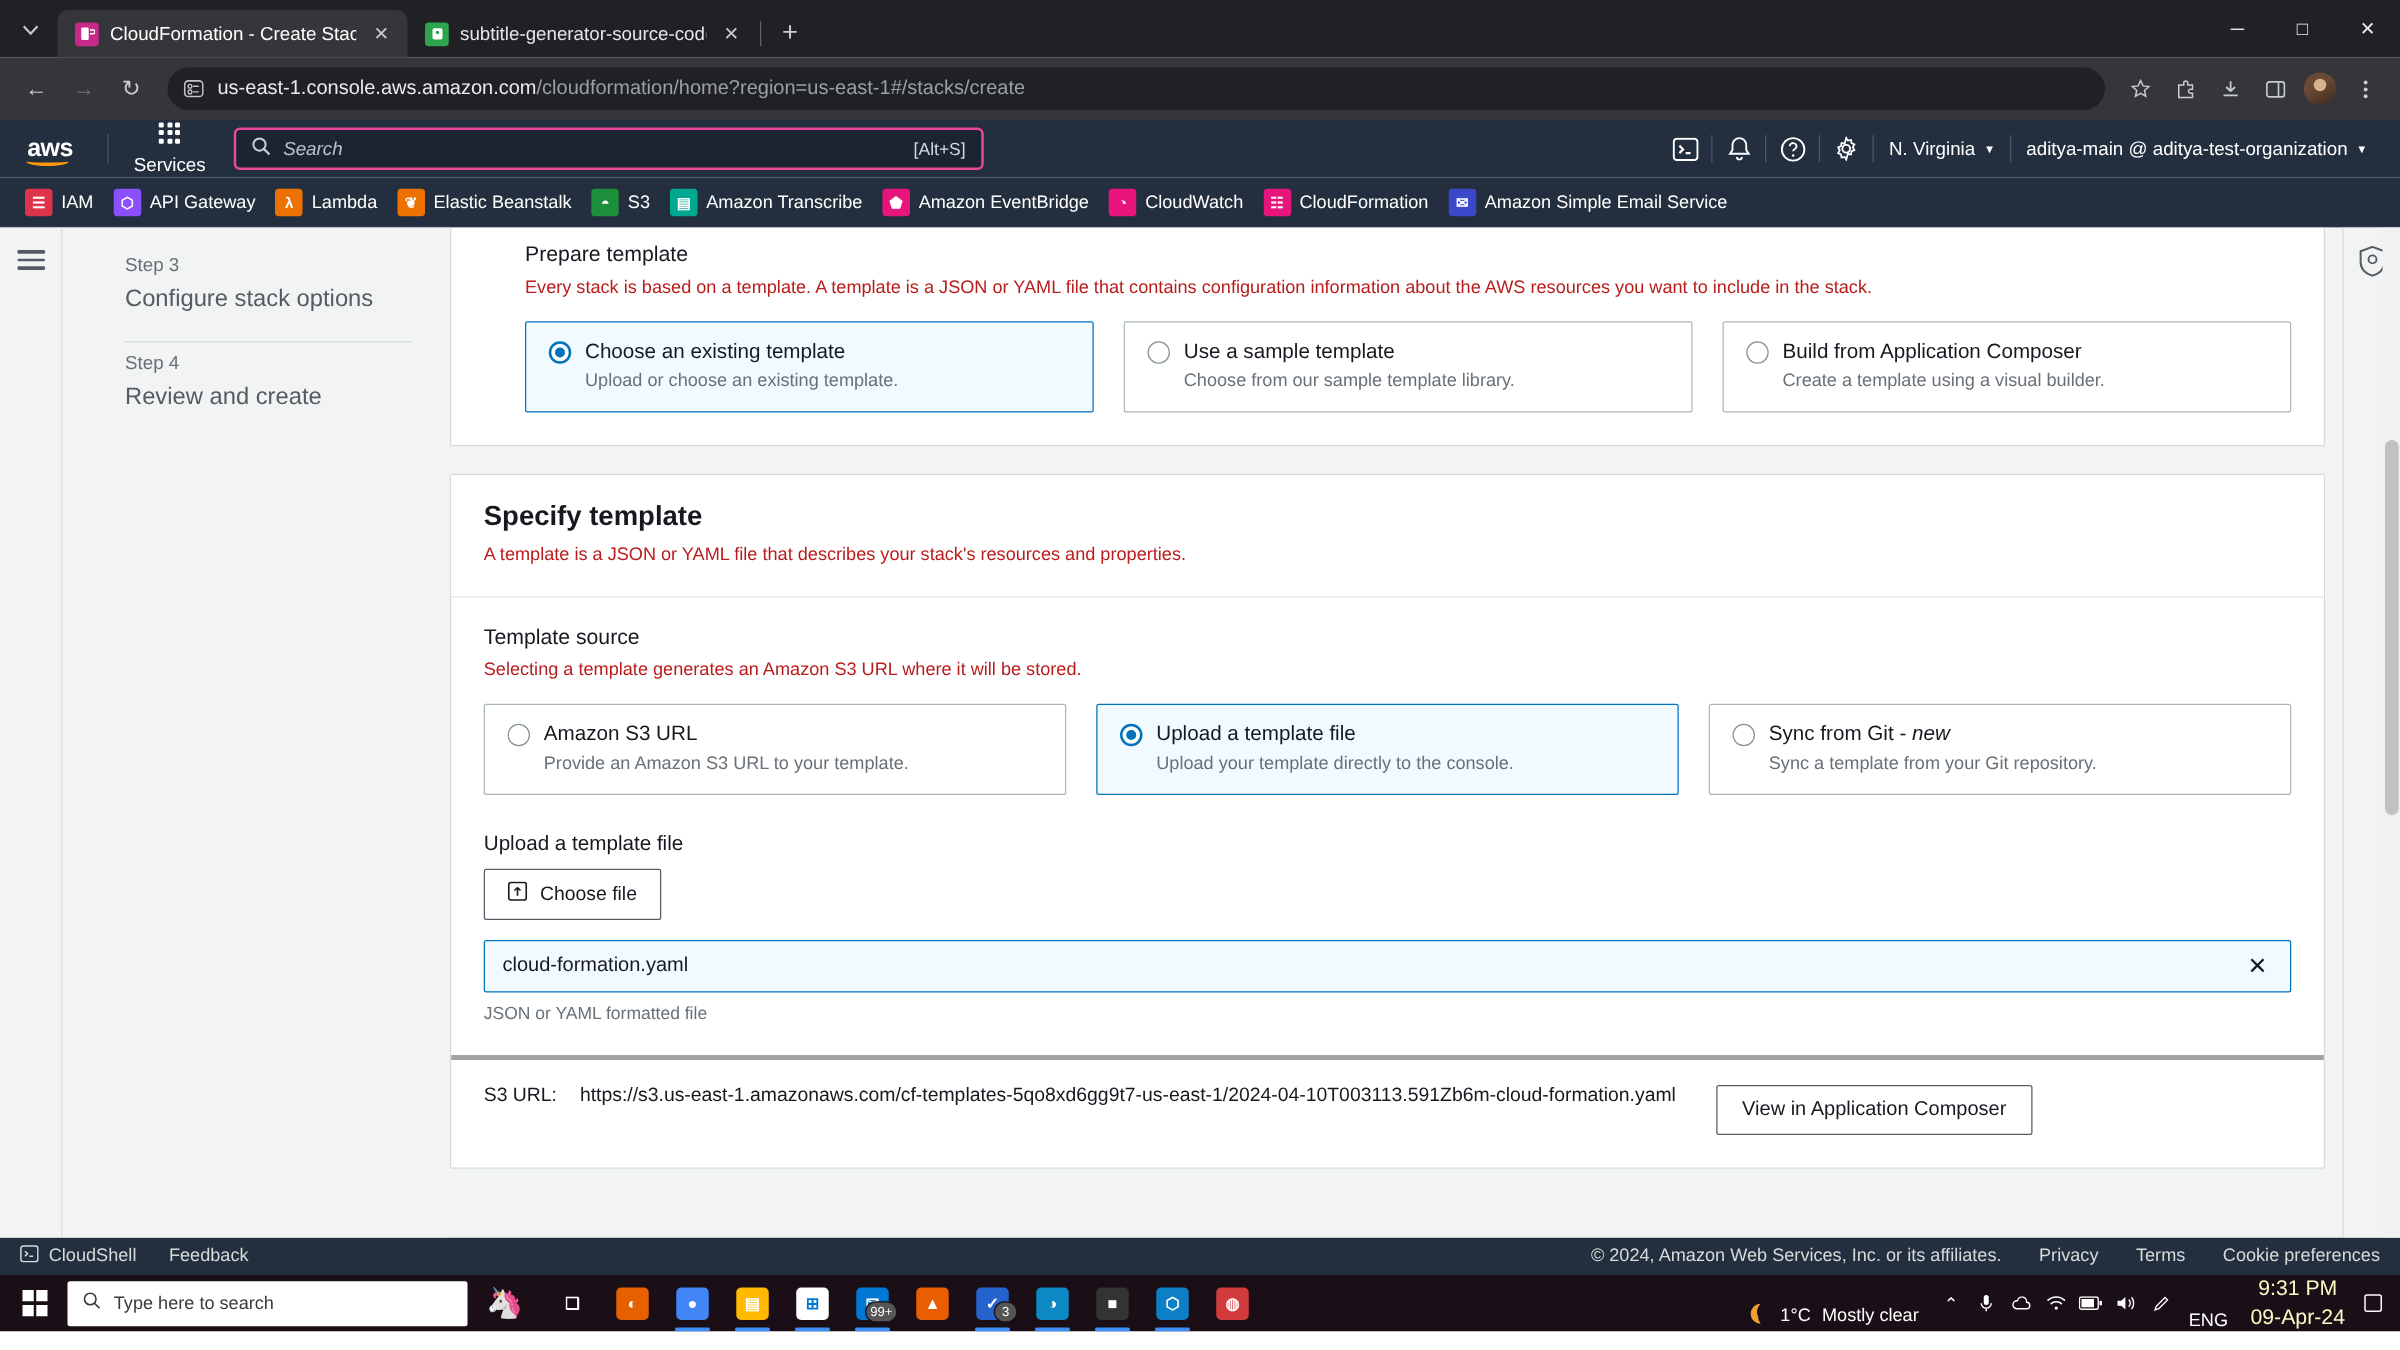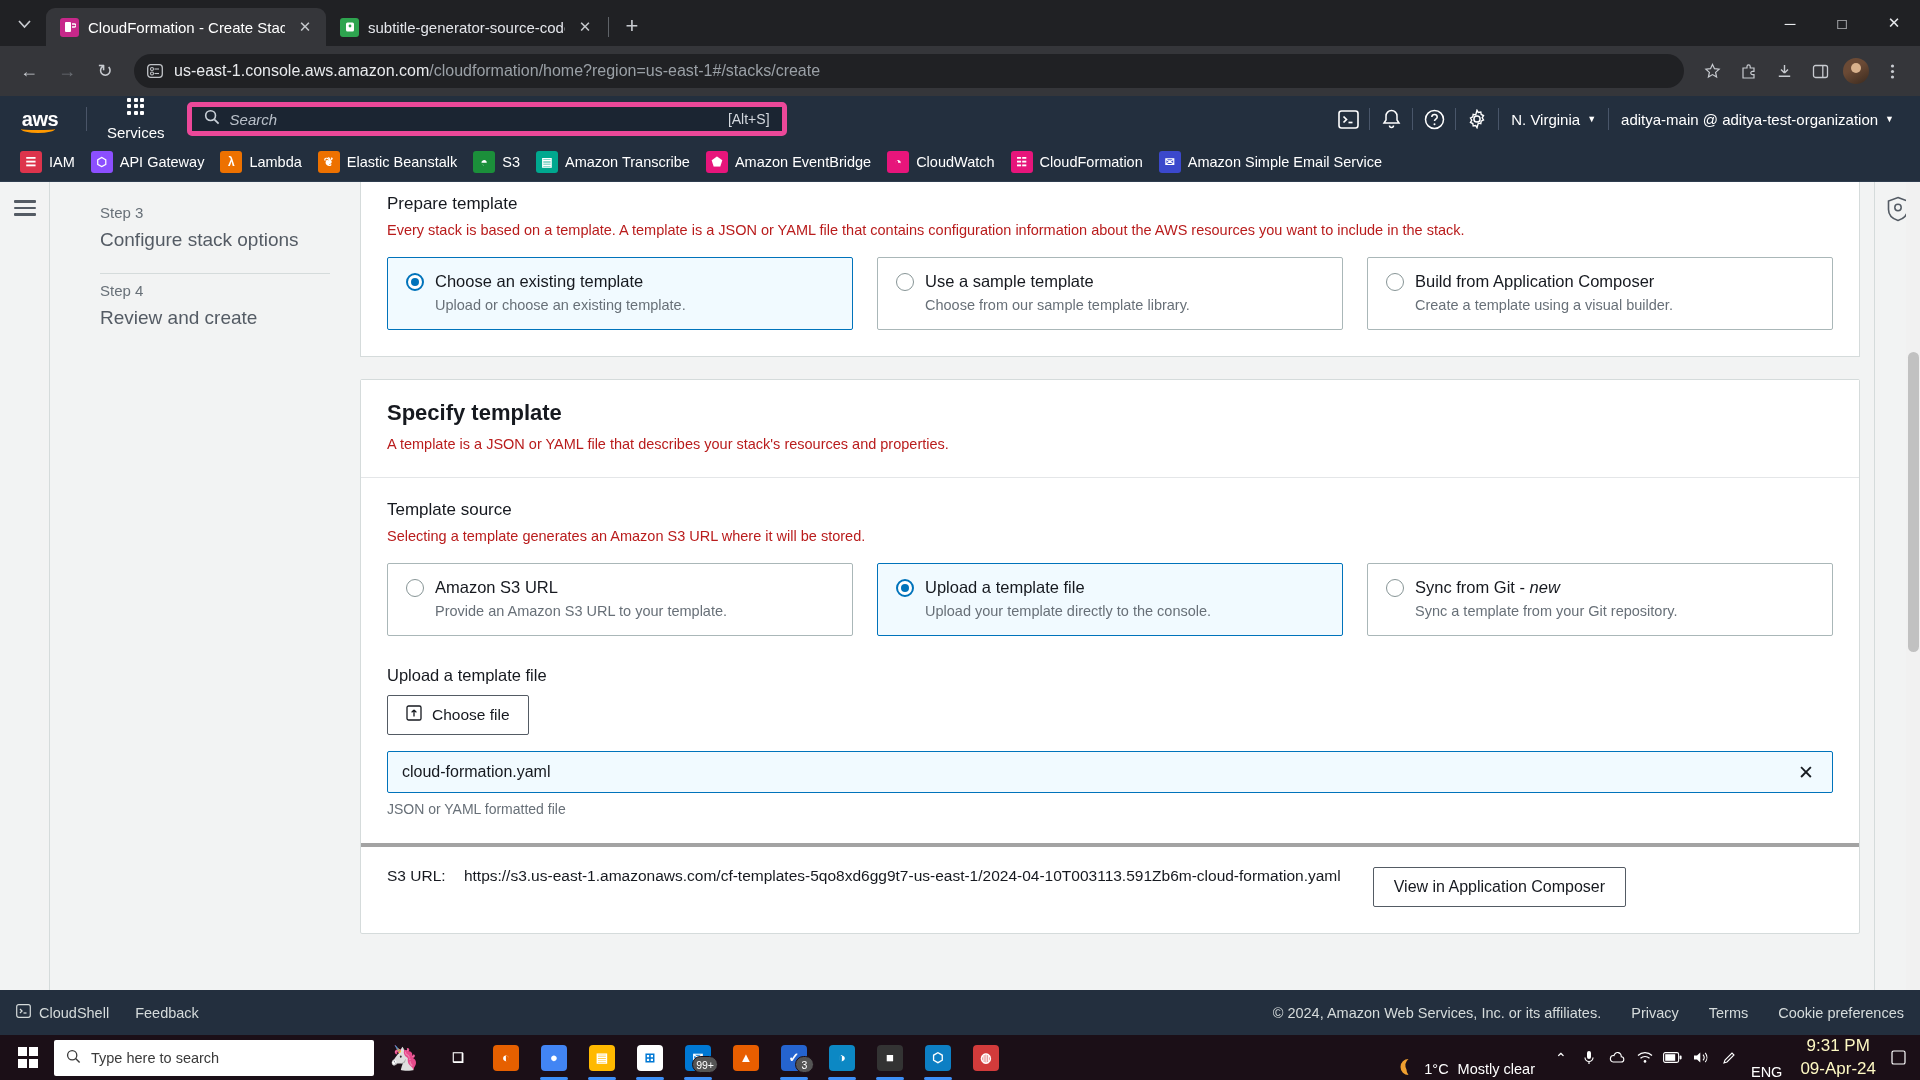--- a/index.html
+++ b/index.html
@@ -123,21 +123,21 @@
   .services-btn {
     display: flex; align-items: center; gap: 9px;
     color: #fff; font-size: 15px; padding: 6px 8px;
     border-radius: 4px; cursor: pointer; flex-direction: column;
   }
   .waffle { display: grid; grid-template-columns: repeat(3,4px);
     grid-template-rows: repeat(3,4px); gap: 2.5px; }
   .waffle i { background: #fff; border-radius: 1px; display:block; width:4px;height:4px;}
   .aws-search {
     flex: 0 0 600px; height: 34px; background: #1b2532;
-    border: 5px solid #ec4899; border-radius: 5px;
+    border: 2px solid #ec4899; border-radius: 5px;
     display: flex; align-items: center; padding: 0 12px;
     gap: 10px; margin-left: 14px; cursor: text;
   }
   .aws-search .ph { color: #b9c0c9; font-size: 15px; font-style: italic; }
   .aws-search .shortcut { margin-left: auto; color: #d3d8de; font-size: 14px; }
   .hdr-right { margin-left: auto; display: flex; align-items: center; }
   .hdr-icon {
     width: 42px; height: 42px; display: flex;
     align-items: center; justify-content: center;
     color: #fff; cursor: pointer;
@@ -186,21 +186,21 @@
   .step-title { font-size: 19px; color: #545b64; }
   .step-rule { height:1px; background:#d5dbdb; }
 
   .content-col {
     flex: 1; padding: 0 60px 0 0; overflow: hidden; position: relative;
   }
   .card {
     background: #fff; border: 1px solid #d5dbdb; border-radius: 2px;
     margin-bottom: 22px;
   }
-  .card-top-cut { border-top: none; border-radius: 0; }
+  .card-top-cut { border-top: none; border-radius: 0; padding-left: 33px; }
   .card-pad { padding: 22px 26px 26px; }
   .sect-h2 { font-size: 22px; color: #16191f; font-weight: bold; margin-bottom: 8px; }
   .sect-h3 { font-size: 17px; color: #16191f; margin-bottom: 6px; }
   .sect-desc { font-size: 14.5px; color: #b91c1c; line-height: 1.45; }
   .card-head {
     padding: 20px 26px 22px; border-bottom: 1px solid #e4e6e8; background:#fff;
   }
 
   .radio-row { display: flex; gap: 24px; margin-top: 16px; }
   .radio-tile {
@@ -269,21 +269,21 @@
     position: absolute; right: 0; top: 0; width: 14px; height: 100%;
     background: #f1f1f1;
   }
   .scrollbar-thumb {
     position: absolute; right: 1px; width: 11px; border-radius: 6px;
     background: #c1c1c1;
   }
 
   
   .aws-footer {
-    height: 45px; background: #232f3e;
+    height: 30px; background: #232f3e;
     display: flex; align-items: center; padding: 0 16px;
     color: #d5dbdb; font-size: 14.5px; gap: 28px;
   }
   .ft-left { display: flex; align-items: center; gap: 26px; }
   .ft-item { display: flex; align-items: center; gap: 8px; cursor: pointer; }
   .ft-right { margin-left: auto; display: flex; align-items: center; gap: 30px; }
   .copyright { color: #d5dbdb; }
   .ft-link { color: #d5dbdb; cursor: pointer; }
 
   

